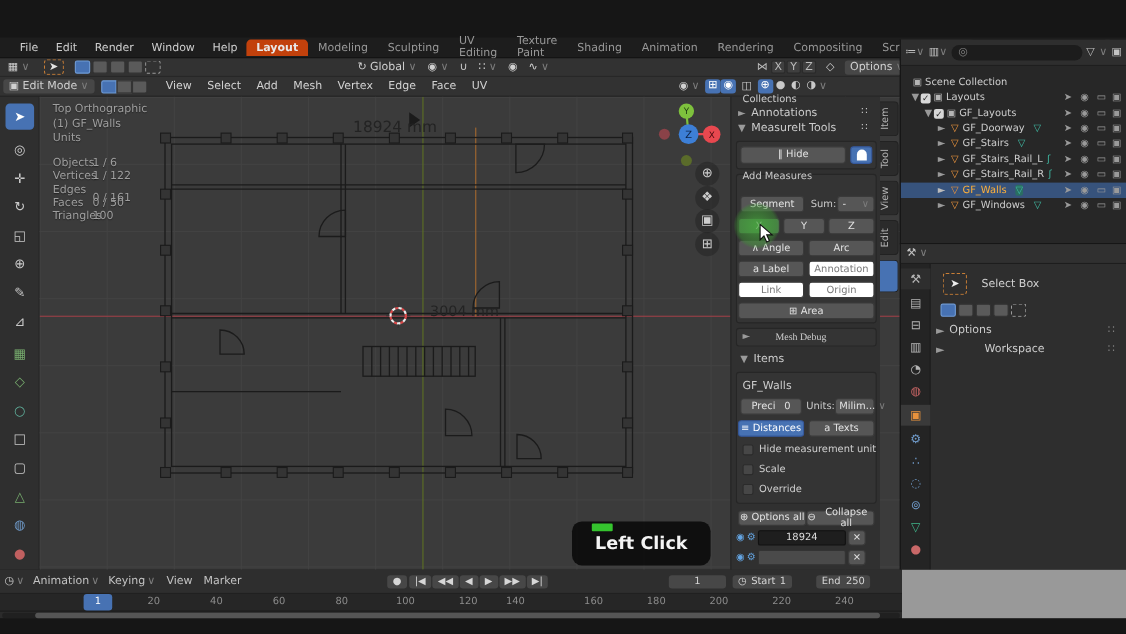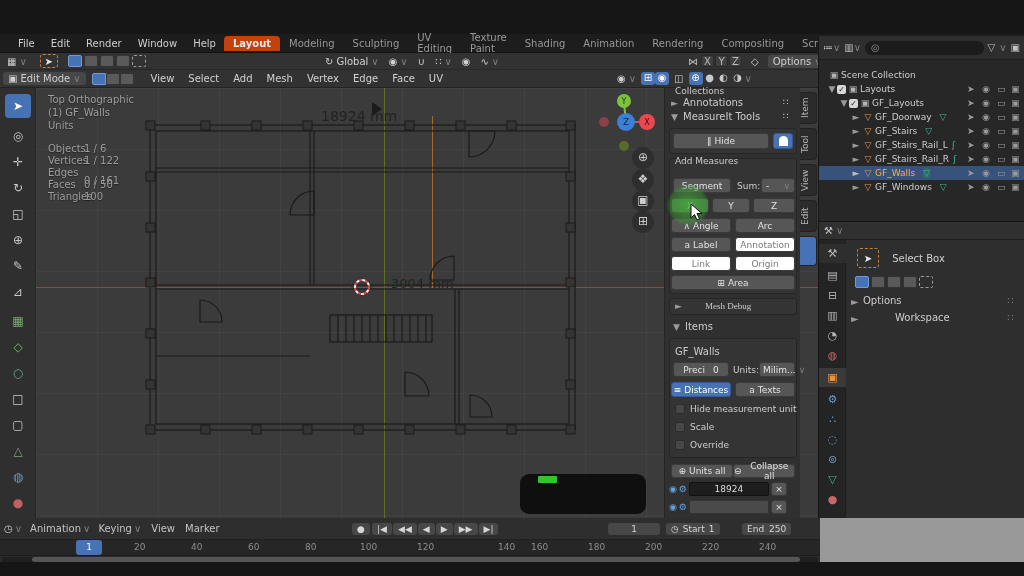--- a/index.html
+++ b/index.html
@@ -454,21 +454,21 @@
       <span class="box"></span>
         <span>Scale</span>
     </div>
     <div class="cb" style="left:10px;top:352px;">
       <span class="box"></span>
         <span>Override</span>
     </div>
 
     <div class="pbtn" style="left:6px;top:376px;width:62px;height:14px;">
       <span>⊕</span>
-        <span>Units all</span>
+        <span>Options all</span>
     </div>
     <div class="pbtn" style="left:68px;top:376px;width:62px;height:14px;">
       <span>⊖</span>
         <span>Collapse all</span>
     </div>
 
     <div class="row" style="position:absolute;left:4px;top:394px;gap:2px;">
       <span class="iconblue">◉</span>
       <span class="iconblue">⚙</span>
       <span style="width:80px;height:14px;background:#1e1e1e;border:1px solid #111;border-radius:2px;color:#ddd;text-align:center;line-height:13px;">18924</span>
@@ -656,32 +656,33 @@
       </span>
     </div>
     <div id="ruler">
       <span id="curframe">1</span>
       <span class="tick" style="left:134px;">20</span>
       <span class="tick" style="left:191px;">40</span>
       <span class="tick" style="left:248px;">60</span>
       <span class="tick" style="left:305px;">80</span>
       <span class="tick" style="left:360px;">100</span>
       <span class="tick" style="left:417px;">120</span>
-      <span class="tick" style="left:498px;">140</span>
+      <span class="tick" style="left:460px;">140</span>
       <span class="tick" style="left:531px;">160</span>
       <span class="tick" style="left:588px;">180</span>
       <span class="tick" style="left:645px;">200</span>
       <span class="tick" style="left:702px;">220</span>
       <span class="tick" style="left:759px;">240</span>
     </div>
     <div id="tl-scroll">
         <span class="handle"></span>
       </div>
   </div>
 
   <div class="abs" id="grayblock"></div>
 
 
   <div class="abs" id="screencast">
     <span class="chip"></span>
+    <span class="lbl">Left Click</span>
   </div>
 
 </div>
 
 </body></html>

